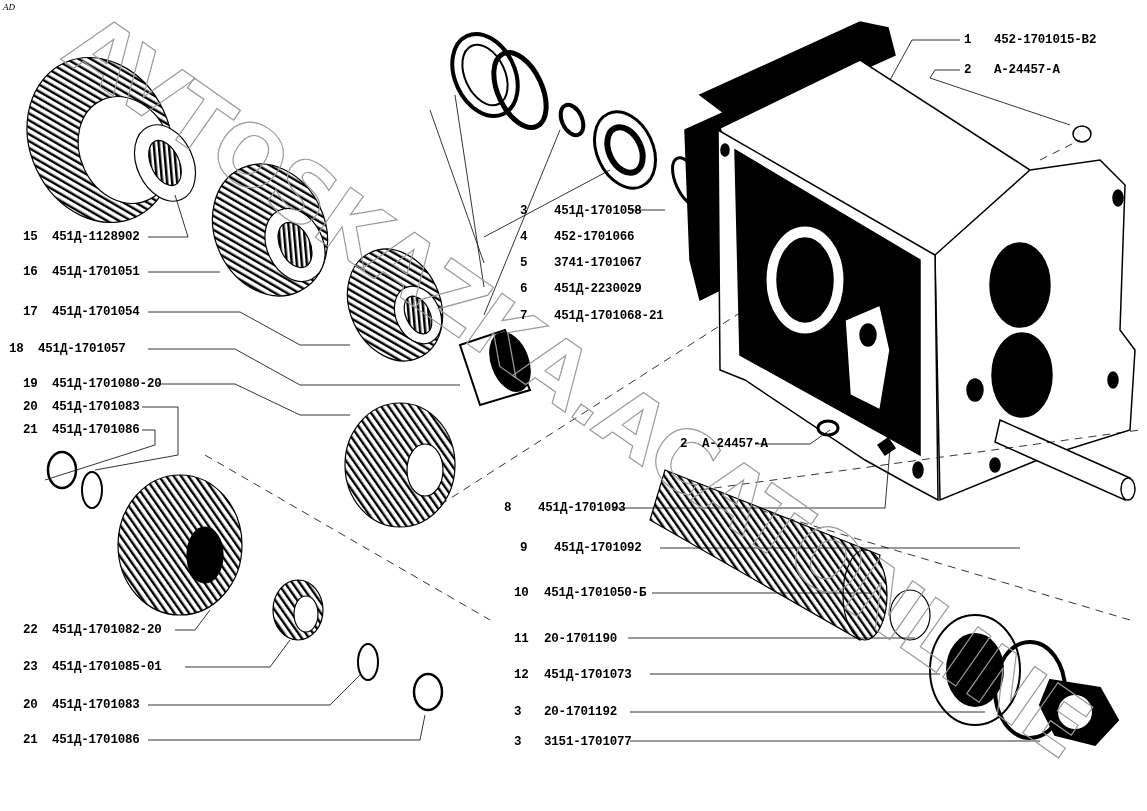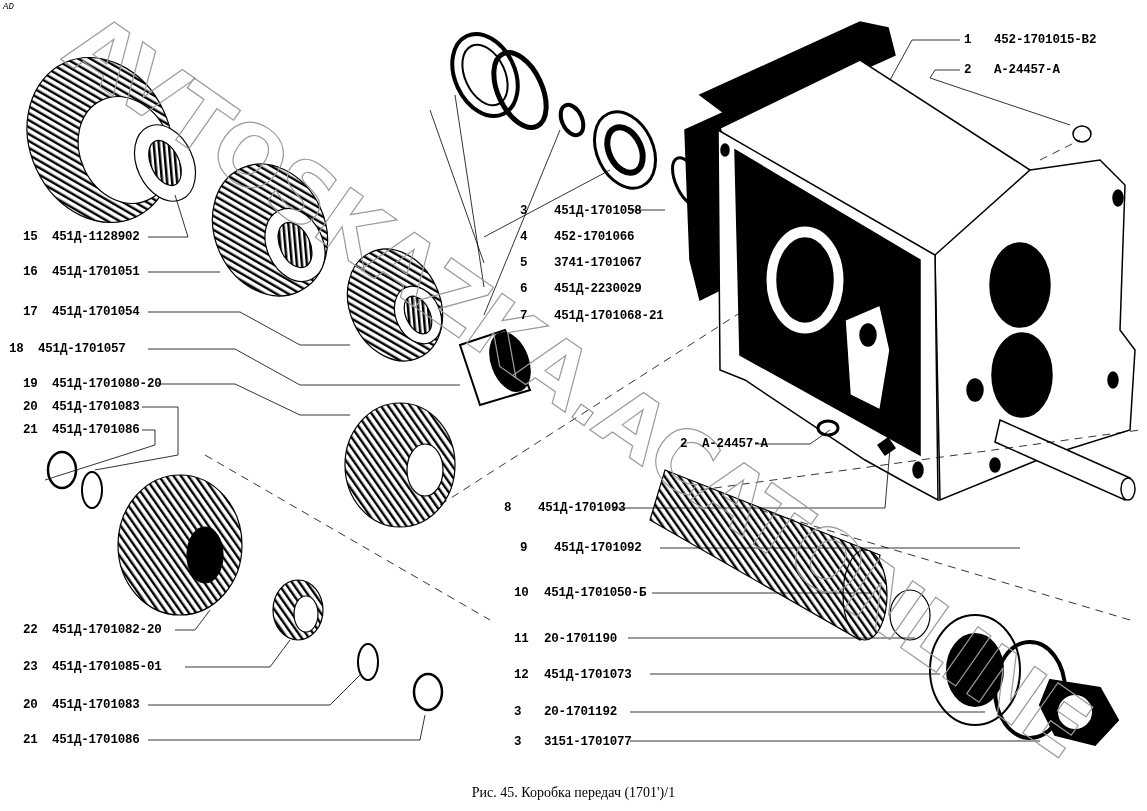--- a/index.html
+++ b/index.html
@@ -3,21 +3,21 @@
 <meta charset="utf-8">
 <style>
   html,body{margin:0;padding:0;background:#fff;}
   body{width:1147px;height:811px;position:relative;overflow:hidden;font-family:"Liberation Sans",sans-serif;color:#000;}
   #stage{position:absolute;left:0;top:0;width:1147px;height:811px;}
   svg#art{position:absolute;left:0;top:0;}
   .lbl{position:absolute;font-family:Liberation Mono, monospace;font-weight:bold;font-size:12.5px;line-height:14px;white-space:nowrap;letter-spacing:-0.2px;}
   .lbl .num{display:inline-block;width:34px;}
   .lbl.right .num{width:30px;}
   .caption{position:absolute;left:0;width:1147px;top:785px;text-align:center;font-family:"Liberation Serif",serif;font-size:14px;}
-  .corner{position:absolute;left:3px;top:2px;font-family:Liberation Mono, monospace;font-style:italic;font-size:9px;text-align:center;}
+  .corner{position:absolute;left:3px;top:2px;font-family:Liberation Serif, serif;font-style:italic;font-size:9px;text-align:center;}
   .wm{position:absolute;font-family:"DejaVu Sans",sans-serif;font-weight:bold;font-size:84px;color:transparent;-webkit-text-stroke:1.2px #9a9a9a;letter-spacing:-2px;transform-origin:0 0;white-space:nowrap;}
 </style>
 </head>
 <body>
 
 <div id="stage">
 
   <span class="corner">AD</span>
 
   <svg id="art" width="1147" height="811" viewBox="0 0 1147 811">
@@ -191,14 +191,13 @@
     <div class="lbl" style="left:9px;top:342px"><span class="num" style="width:29px">18</span><span>451Д-1701057</span></div>
     <div class="lbl" style="left:23px;top:377px"><span class="num" style="width:29px">19</span><span>451Д-1701080-20</span></div>
     <div class="lbl" style="left:23px;top:400px"><span class="num" style="width:29px">20</span><span>451Д-1701083</span></div>
     <div class="lbl" style="left:23px;top:423px"><span class="num" style="width:29px">21</span><span>451Д-1701086</span></div>
     <div class="lbl" style="left:23px;top:623px"><span class="num" style="width:29px">22</span><span>451Д-1701082-20</span></div>
     <div class="lbl" style="left:23px;top:660px"><span class="num" style="width:29px">23</span><span>451Д-1701085-01</span></div>
     <div class="lbl" style="left:23px;top:698px"><span class="num" style="width:29px">20</span><span>451Д-1701083</span></div>
     <div class="lbl" style="left:23px;top:733px"><span class="num" style="width:29px">21</span><span>451Д-1701086</span></div>
   </div>
 
-  <div class="caption">Рис. 45. Коробка передач (1701')/1</div>
 </div>
 
 </body></html>

